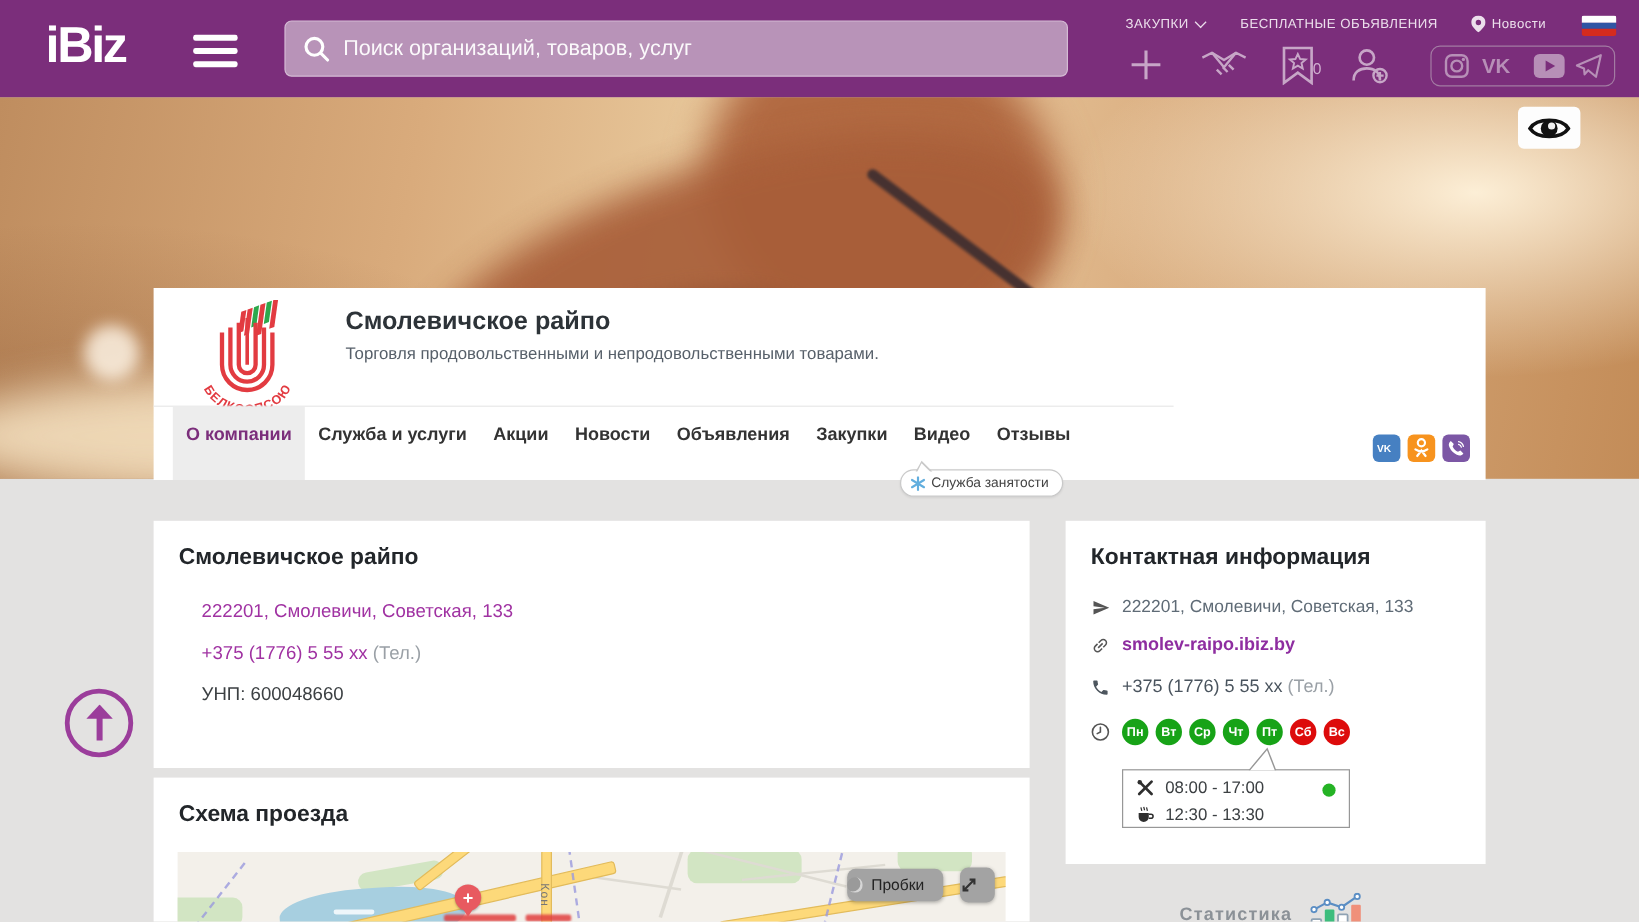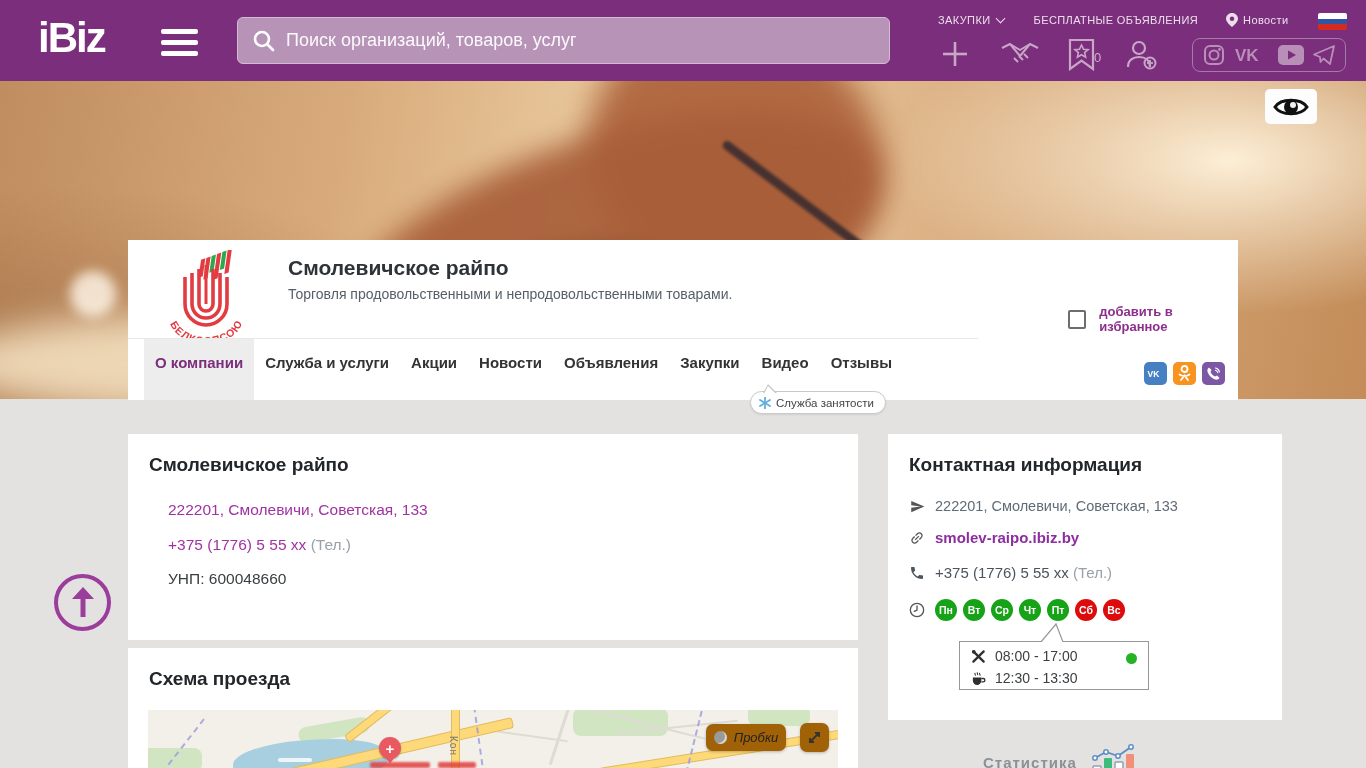--- a/index.html
+++ b/index.html
@@ -55,55 +55,55 @@
   .vac-tip::before { content:""; position:absolute; left:12px; top:-8px; border-left:5px solid transparent; border-right:9px solid transparent; border-bottom:9px solid #c9c9c9; }
   .vac-tip::after { content:""; position:absolute; left:13px; top:-6px; border-left:4px solid transparent; border-right:8px solid transparent; border-bottom:8px solid #fff; }
   .vac-tip svg { margin-right:5px; }
   .csocial { position:absolute; left:1016px; top:122px; display:flex; gap:6px; }
   .sicon { width:23px; height:23px; border-radius:5px; display:flex; align-items:center; justify-content:center; cursor:pointer; }
 
   
   .card { position:absolute; background:#fff; }
   .card-about { left:128px; top:434px; width:730px; height:206px; }
   .card-map { left:128px; top:648px; width:730px; height:240px; }
-  .card-contact { left:888px; top:434px; width:394px; height:286px; }
+  .card-contact { left:888px; top:434px; width:350px; height:286px; }
   .h2 { position:absolute; left:21px; top:20px; font-size:19px; font-weight:bold; color:#22262a; }
   .about-line { position:absolute; left:40px; font-size:15.5px; }
   .lnk { color:#a032a2; cursor:pointer; }
   .gnote { color:#9aa0a6; }
   .dark { color:#3c4043; }
 
   
   .crow { position:absolute; left:20px; display:flex; align-items:center; }
   .crow .ricon { width:18px; display:flex; justify-content:center; margin-right:9px; flex:0 0 auto; }
   .ctext { font-size:14.5px; color:#5f6b76; }
   .weblnk { font-size:15px; font-weight:bold; color:#8e2da0; cursor:pointer; }
   .phtext { font-size:15px; color:#4a545e; }
   .day { width:22px; height:22px; border-radius:50%; color:#fff; font-size:10.5px; font-weight:bold; display:flex; align-items:center; justify-content:center; margin-right:6px; cursor:default; }
   .day.work { background:#17a317; }
   .day.off  { background:#dd0b0b; }
-  .hoursbox { position:absolute; left:47px; top:207px; width:190px; height:49px; border:1px solid #979797; background:#fff; padding:3px 8px 0 8px;margin-left:24px; }
+  .hoursbox { position:absolute; left:47px; top:207px; width:190px; height:49px; border:1px solid #979797; background:#fff; padding:3px 8px 0 8px; }
   .hline { display:flex; align-items:center; height:22px; font-size:14px; color:#3c4043; }
   .hline .hicon { width:20px; margin-right:7px; display:flex; justify-content:center; }
   .opendot { position:absolute; right:11px; top:11px; width:11px; height:11px; border-radius:50%; background:#25b325; }
   .notch { position:absolute; left:151px; top:188px; z-index:2; }
 
   
   .mapbox { position:absolute; left:20px; top:62px; width:690px; height:160px; background:#f3f0ea; overflow:hidden; }
   .road-y { position:absolute; background:#fdd97a; border:1px solid #e2bb5b; border-radius:3px; }
   .road-g { position:absolute; background:#dedbd3; }
   .green  { position:absolute; background:#d2e5c3; border-radius:8px; }
   .lake   { position:absolute; left:85px; top:30px; width:155px; height:44px; background:#a7cfe0; border-radius:45%; transform:rotate(-4deg); }
   .dash   { position:absolute; width:0; border-left:2px dashed #9a9ade; opacity:.8; }
   .marker { position:absolute; left:231px; top:27px; width:22px; height:22px; background:#e85a60; border-radius:50%; display:flex; align-items:center; justify-content:center; box-shadow:0 1px 2px rgba(0,0,0,.3); z-index:3;}
   .marker::after { content:""; position:absolute; bottom:-5px; left:7px; border-left:4px solid transparent; border-right:4px solid transparent; border-top:6px solid #e85a60; }
   .marker span { color:#fff; font-size:15px; font-weight:bold; line-height:1; }
   .street { position:absolute; left:300px; top:26px; writing-mode:vertical-rl; font-size:10px; color:#767676; letter-spacing:1px; }
   .redtxt { position:absolute; background:rgba(224,62,62,.85); filter:blur(1px); height:6px; border-radius:2px; }
-  .map-btn { position:absolute; background:#a16207; border-radius:7px; box-shadow:0 1px 3px rgba(0,0,0,.25); display:flex; align-items:center; justify-content:center; cursor:pointer; z-index:5;font-style:italic; }
+  .map-btn { position:absolute; background:#a3a3a3; border-radius:7px; box-shadow:0 1px 3px rgba(0,0,0,.25); display:flex; align-items:center; cursor:pointer; z-index:5; }
   .btn-traffic { left:558px; top:14px; width:80px; height:27px; font-size:13px; color:#222; }
   .btn-traffic .dotgrey { width:13px; height:13px; border-radius:50%; background:#9a9a9a; margin-right:7px; box-shadow:inset -2px -1px 0 rgba(255,255,255,.6); }
   .btn-expand { left:652px; top:13px; width:29px; height:29px; }
 
   
   .stats { position:absolute; left:983px; top:744px; display:flex; align-items:center; }
   .stats-label { font-size:15px; font-weight:bold; color:#8b9197; letter-spacing:1px; margin-right:14px; }
   .totop { position:absolute; left:54px; top:574px; width:57px; height:57px; border:4px solid #9b3d9b; border-radius:50%; display:flex; align-items:center; justify-content:center; cursor:pointer; z-index:10; }
 </style>
 </head>
@@ -228,24 +228,20 @@
         <path id="arcpath" d="M14 74 a38 30 0 0 0 72 0"></path>
       </defs>
     <text font-size="10.5" font-weight="bold" fill="#e23b41" letter-spacing="1">
       <textPath href="#arcpath">БЕЛКООПСОЮЗ</textPath>
     </text>
   </svg>
 
   <div class="cname">Смолевичское райпо</div>
   <div class="cdesc">Торговля продовольственными и непродовольственными товарами.</div>
 
-  <div class="favrow">
-    <div class="checkbox"></div>
-    <div class="favlabel">добавить в избранное</div>
-  </div>
 
   <div class="tabsrow">
     <div class="tab active">О компании</div>
     <div class="tab">Служба и услуги</div>
     <div class="tab">Акции</div>
     <div class="tab">Новости</div>
     <div class="tab">Объявления</div>
     <div class="tab">Закупки</div>
     <div class="tab">Видео</div>
     <div class="tab">Отзывы</div>

